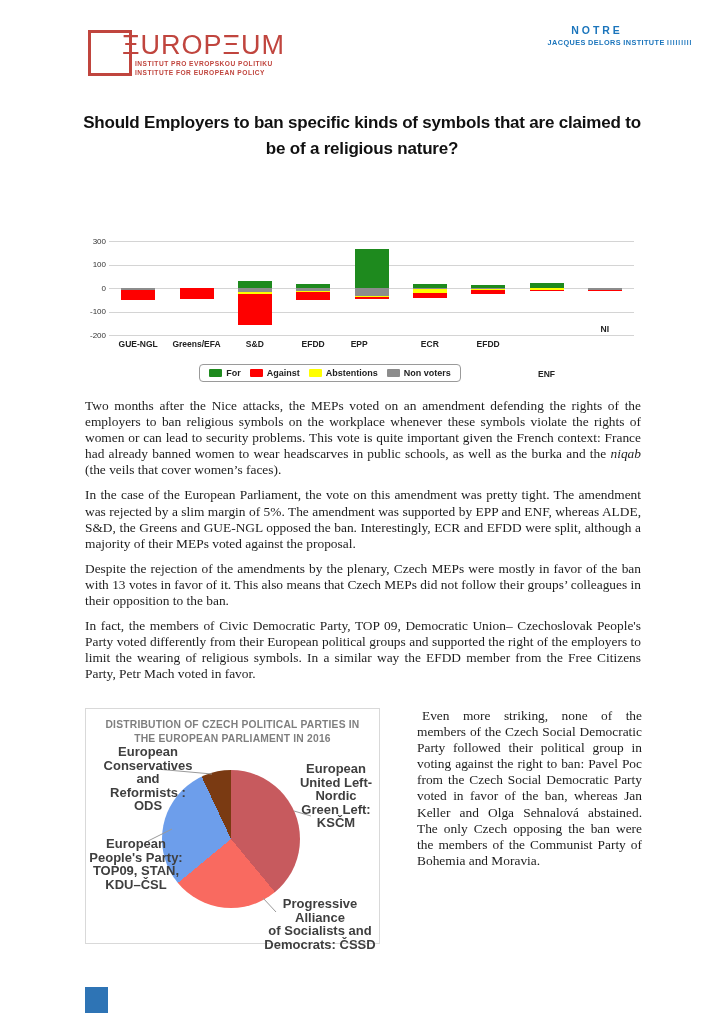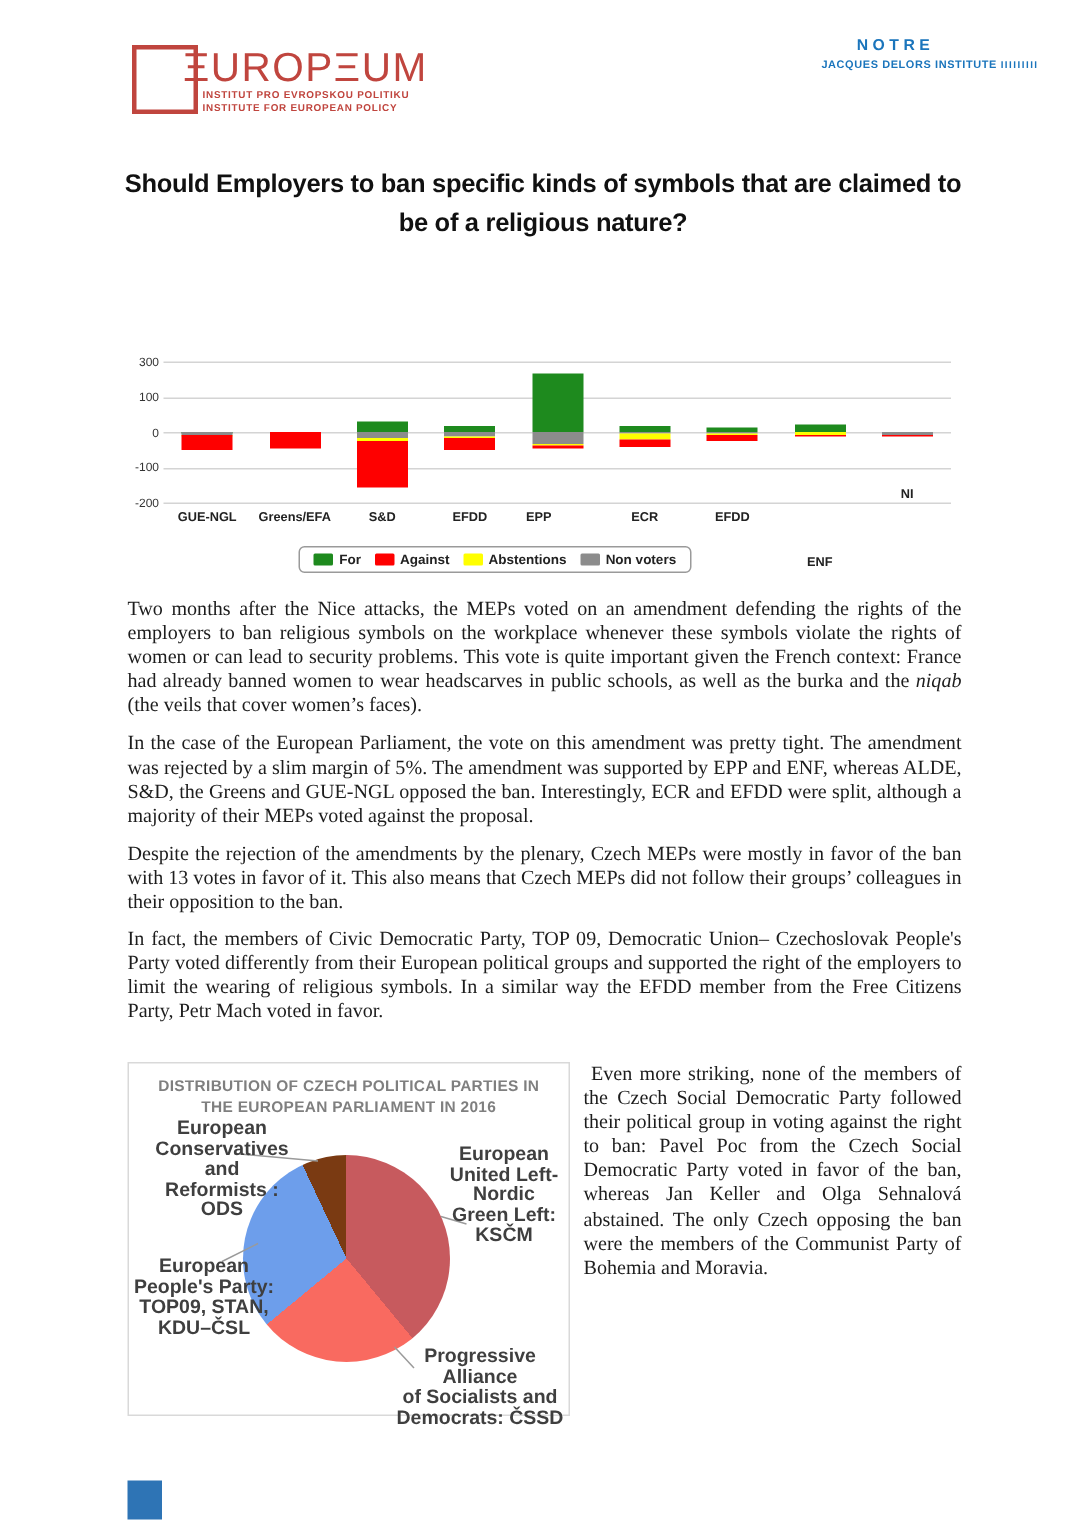--- a/index.html
+++ b/index.html
@@ -40,21 +40,21 @@
   .legend-swatch{width:13px;height:8px;display:inline-block;border-radius:1px;}
 
   
   .bodytext{position:absolute;left:85px;top:398px;width:556px;
             font-family:"Liberation Serif","DejaVu Serif",serif;font-size:13.4px;
             line-height:16.1px;color:#1d1d1d;text-align:justify;}
   .bodytext p{margin:0 0 9px 0;}
   .ital{font-style:italic;}
 
   
-  .twocol{position:absolute;left:85px;top:708px;width:557px;display:flex;}
+  .twocol{position:absolute;left:85px;top:708px;width:557px;display:flex;gap:28px;}
   .piebox{position:relative;width:295px;height:236px;border:1px solid #d9d9d9;background:#fff;
           box-sizing:border-box;flex:0 0 auto;}
   .pie-title{position:absolute;left:14px;top:9px;width:265px;text-align:center;
              font-size:10.3px;font-weight:bold;color:#7F7F7F;line-height:14px;letter-spacing:.2px;}
   .pie-circle{position:absolute;left:76px;top:61px;width:138px;height:138px;border-radius:50%;}
   .pie-label{position:absolute;font-size:13px;font-weight:bold;color:#3F3F3F;line-height:13.5px;
              text-align:center;white-space:pre-line;}
   .pl-ods{left:6px;top:36px;width:112px;}
   .pl-kscm{left:210px;top:53px;width:80px;}
   .pl-epp{left:0px;top:128px;width:100px;}

